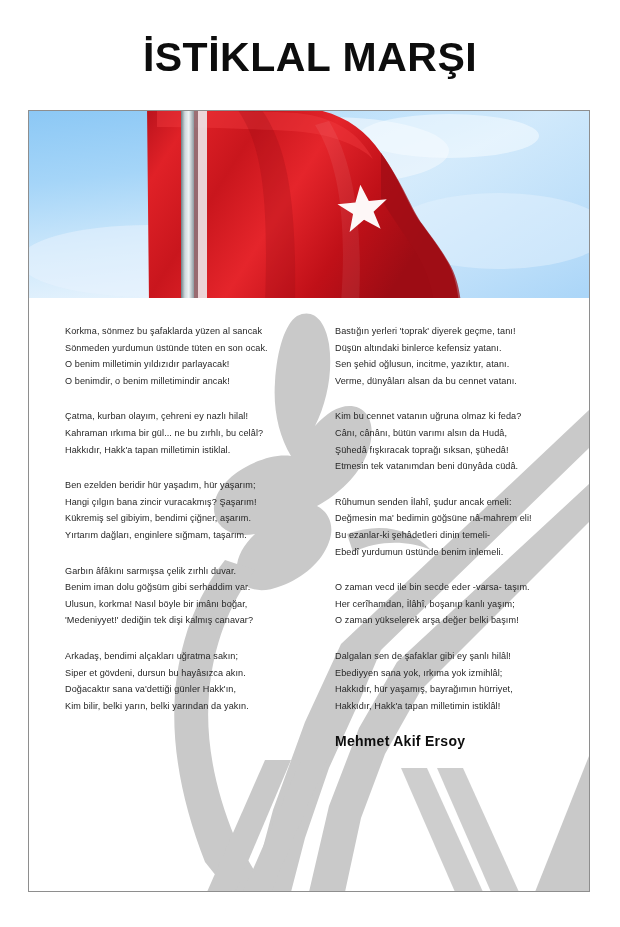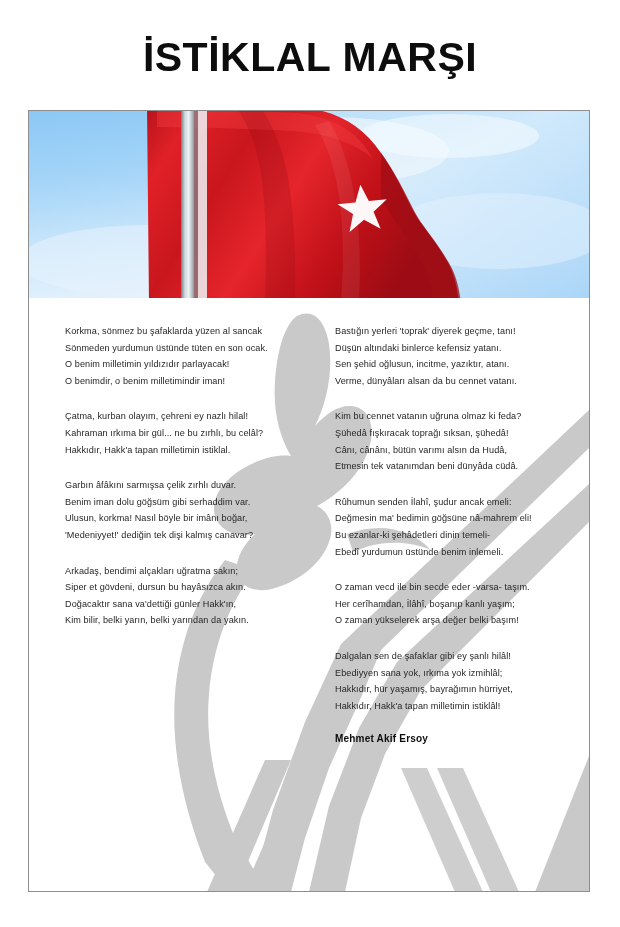--- a/index.html
+++ b/index.html
@@ -98,21 +98,21 @@
     margin: 0 0 19px 0;
   }
   .line {
     font-size: 9.1px;
     line-height: 16.6px;
     color: #262626;
     white-space: nowrap;
     letter-spacing: 0.01em;
   }
   .signature {
-    font-size: 10px;
+    font-size: 14px;
     font-weight: bold;
     color: #0d0d0d;
     margin-top: 10px;
     letter-spacing: 0.02em;
   }
 </style>
 </head>
 <body>
 
 <div class="page">
@@ -249,26 +249,32 @@
       </svg>
     </div>
 
     <div class="poem">
 
       <div class="col">
         <div class="stanza">
           <div class="line">Korkma, sönmez bu şafaklarda yüzen al sancak</div>
           <div class="line">Sönmeden yurdumun üstünde tüten en son ocak.</div>
           <div class="line">O benim milletimin yıldızıdır parlayacak!</div>
-          <div class="line">O benimdir, o benim milletimindir iman!</div>
+          <div class="line">O benimdir, o benim milletimindir ancak!</div>
         </div>
         <div class="stanza">
           <div class="line">Çatma, kurban olayım, çehreni ey nazlı hilal!</div>
           <div class="line">Kahraman ırkıma bir gül... ne bu zırhlı, bu celâl?</div>
           <div class="line">Hakkıdır, Hakk'a tapan milletimin istiklal.</div>
+        </div>
+        <div class="stanza">
+          <div class="line">Ben ezelden beridir hür yaşadım, hür yaşarım;</div>
+          <div class="line">Hangi çılgın bana zincir vuracakmış? Şaşarım!</div>
+          <div class="line">Kükremiş sel gibiyim, bendimi çiğner, aşarım.</div>
+          <div class="line">Yırtarım dağları, enginlere sığmam, taşarım.</div>
         </div>
         <div class="stanza">
           <div class="line">Garbın âfâkını sarmışsa çelik zırhlı duvar.</div>
           <div class="line">Benim iman dolu göğsüm gibi serhaddim var.</div>
           <div class="line">Ulusun, korkma! Nasıl böyle bir imânı boğar,</div>
           <div class="line">'Medeniyyet!' dediğin tek dişi kalmış canavar?</div>
         </div>
         <div class="stanza">
           <div class="line">Arkadaş, bendimi alçakları uğratma sakın;</div>
           <div class="line">Siper et gövdeni, dursun bu hayâsızca akın.</div>
@@ -279,22 +285,22 @@
 
       <div class="col">
         <div class="stanza">
           <div class="line">Bastığın yerleri 'toprak' diyerek geçme, tanı!</div>
           <div class="line">Düşün altındaki binlerce kefensiz yatanı.</div>
           <div class="line">Sen şehid oğlusun, incitme, yazıktır, atanı.</div>
           <div class="line">Verme, dünyâları alsan da bu cennet vatanı.</div>
         </div>
         <div class="stanza">
           <div class="line">Kim bu cennet vatanın uğruna olmaz ki feda?</div>
+          <div class="line">Cânı, cânânı, bütün varımı alsın da Hudâ,</div>
           <div class="line">Şühedâ fışkıracak toprağı sıksan, şühedâ!</div>
-          <div class="line">Cânı, cânânı, bütün varımı alsın da Hudâ,</div>
           <div class="line">Etmesin tek vatanımdan beni dünyâda cüdâ.</div>
         </div>
         <div class="stanza">
           <div class="line">Rûhumun senden İlahî, şudur ancak emeli:</div>
           <div class="line">Değmesin ma' bedimin göğsüne nâ-mahrem eli!</div>
           <div class="line">Bu ezanlar-ki şehâdetleri dinin temeli-</div>
           <div class="line">Ebedî yurdumun üstünde benim inlemeli.</div>
         </div>
         <div class="stanza">
           <div class="line">O zaman vecd ile bin secde eder -varsa- taşım.</div>

